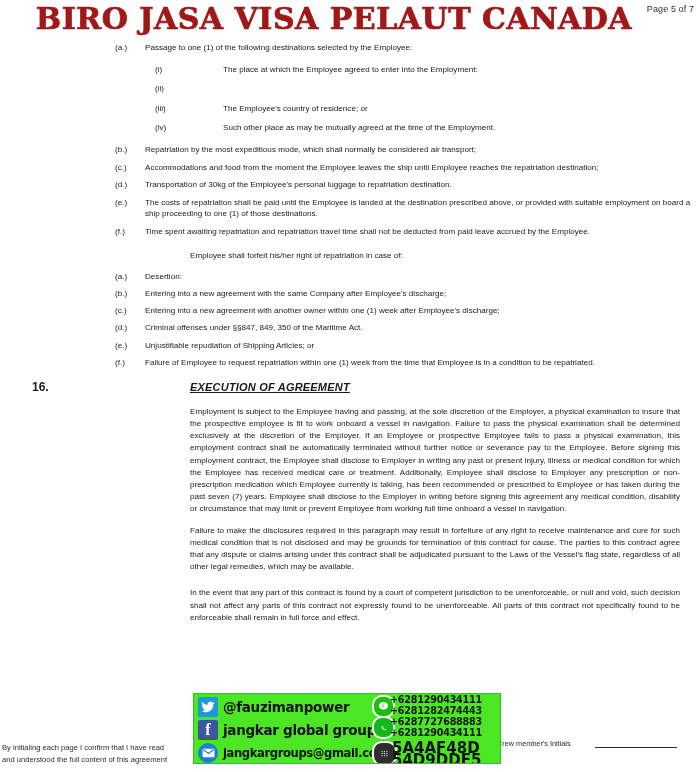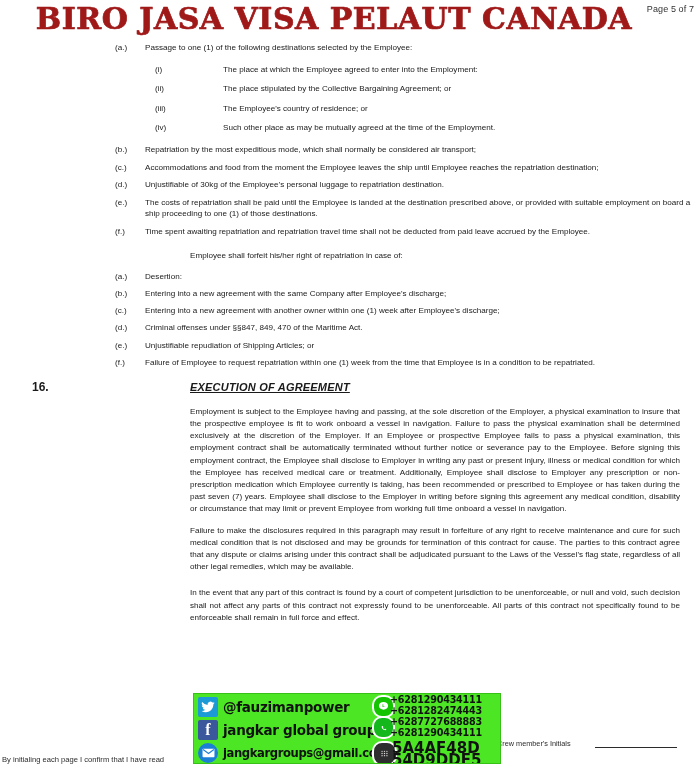--- a/index.html
+++ b/index.html
@@ -254,21 +254,20 @@
     </div>
   </div>
 
   <div class="roman-list">
     <div class="roman-row">
       <div class="rlbl">(i)</div>
       <div class="rtxt">The place at which the Employee agreed to enter into the Employment:</div>
     </div>
     <div class="roman-row">
       <div class="rlbl">(ii)</div>
-      <div class="rtxt">The place stipulated by the Collective Bargaining Agreement; or</div>
     </div>
     <div class="roman-row">
       <div class="rlbl">(iii)</div>
       <div class="rtxt">The Employee's country of residence; or</div>
     </div>
     <div class="roman-row">
       <div class="rlbl">(iv)</div>
       <div class="rtxt">Such other place as may be mutually agreed at the time of the Employment.</div>
     </div>
   </div>
@@ -277,21 +276,21 @@
     <div class="lettered-row">
       <div class="lbl">(b.)</div>
       <div class="txt">Repatriation by the most expeditious mode, which shall normally be considered air transport;</div>
     </div>
     <div class="lettered-row">
       <div class="lbl">(c.)</div>
       <div class="txt">Accommodations and food from the moment the Employee leaves the ship until Employee reaches the repatriation destination;</div>
     </div>
     <div class="lettered-row">
       <div class="lbl">(d.)</div>
-      <div class="txt">Unjustifiable of 30kg of the Employee's personal luggage to repatriation destination.</div>
+      <div class="txt">Transportation of 30kg of the Employee's personal luggage to repatriation destination.</div>
     </div>
     <div class="lettered-row">
       <div class="lbl">(e.)</div>
       <div class="txt">The costs of repatriation shall be paid until the Employee is landed at the destination prescribed above, or provided with suitable employment on board a ship proceeding to one (1) of those destinations.</div>
     </div>
     <div class="lettered-row">
       <div class="lbl">(f.)</div>
       <div class="txt">Time spent awaiting repatriation and repatriation travel time shall not be deducted from paid leave accrued by the Employee.</div>
     </div>
   </div>
@@ -306,21 +305,21 @@
     <div class="lettered-row">
       <div class="lbl">(b.)</div>
       <div class="txt">Entering into a new agreement with the same Company after Employee's discharge;</div>
     </div>
     <div class="lettered-row">
       <div class="lbl">(c.)</div>
       <div class="txt">Entering into a new agreement with another owner within one (1) week after Employee's discharge;</div>
     </div>
     <div class="lettered-row">
       <div class="lbl">(d.)</div>
-      <div class="txt">Criminal offenses under §§847, 849, 470 of the Maritime Act.</div>
+      <div class="txt">Criminal offenses under §§847, 849, 350 of the Maritime Act.</div>
     </div>
     <div class="lettered-row">
       <div class="lbl">(e.)</div>
       <div class="txt">Unjustifiable repudiation of Shipping Articles; or</div>
     </div>
     <div class="lettered-row">
       <div class="lbl">(f.)</div>
       <div class="txt">Failure of Employee to request repatriation within one (1) week from the time that Employee is in a condition to be repatriated.</div>
     </div>
   </div>
@@ -332,20 +331,21 @@
 
   <div class="para">Employment is subject to the Employee having and passing, at the sole discretion of the Employer, a physical examination to insure that the prospective employee is fit to work onboard a vessel in navigation.  Failure to pass the physical examination shall be determined exclusively at the discretion of the Employer.  If an Employee or prospective Employee fails to pass a physical examination, this employment contract shall be automatically terminated without further notice or severance pay to the Employee.  Before signing this employment contract, the Employee shall disclose to Employer in writing any past or present injury, illness or medical condition for which the Employee has received medical care or treatment.  Additionally, Employee shall disclose to Employer any prescription or non-prescription medication which Employee currently is taking, has been recommended or prescribed to Employee or has taken during the past seven (7) years.  Employee shall disclose to the Employer in writing before signing this agreement any medical condition, disability or circumstance that may limit or prevent Employee from working full time onboard a vessel in navigation.</div>
   <div class="para">Failure to make the disclosures required in this paragraph may result in forfeiture of any right to receive maintenance and cure for such medical condition that is not disclosed and may be grounds for termination of this contract for cause.  The parties to this contract agree that any dispute or claims arising under this contract shall be adjudicated pursuant to the Laws of the Vessel's flag state, regardless of all other legal remedies, which may be available.</div>
   <div class="para last">In the event that any part of this contract is found by a court of competent jurisdiction to be unenforceable, or null and void, such decision shall not affect any parts of this contract not expressly found to be unenforceable.  All parts of this contract not specifically found to be enforceable shall remain in full force and effect.</div>
 </div>
 
 <div id="doc-footer">
 
   <div id="footer-left">
     <div>By initialing each page I confirm that I have read</div>
+    <div>and understood the full content of this agreement</div>
   </div>
 
   <div id="initials-label">Crew member's Initials</div>
   <div id="initials-line"></div>
 
   <div id="contact-banner">
     <div class="cb-rows">
       <div class="cb-row">
         <span class="cb-ico ico-twitter">
           <svg width="14" height="14" viewBox="0 0 24 24" aria-hidden="true">

